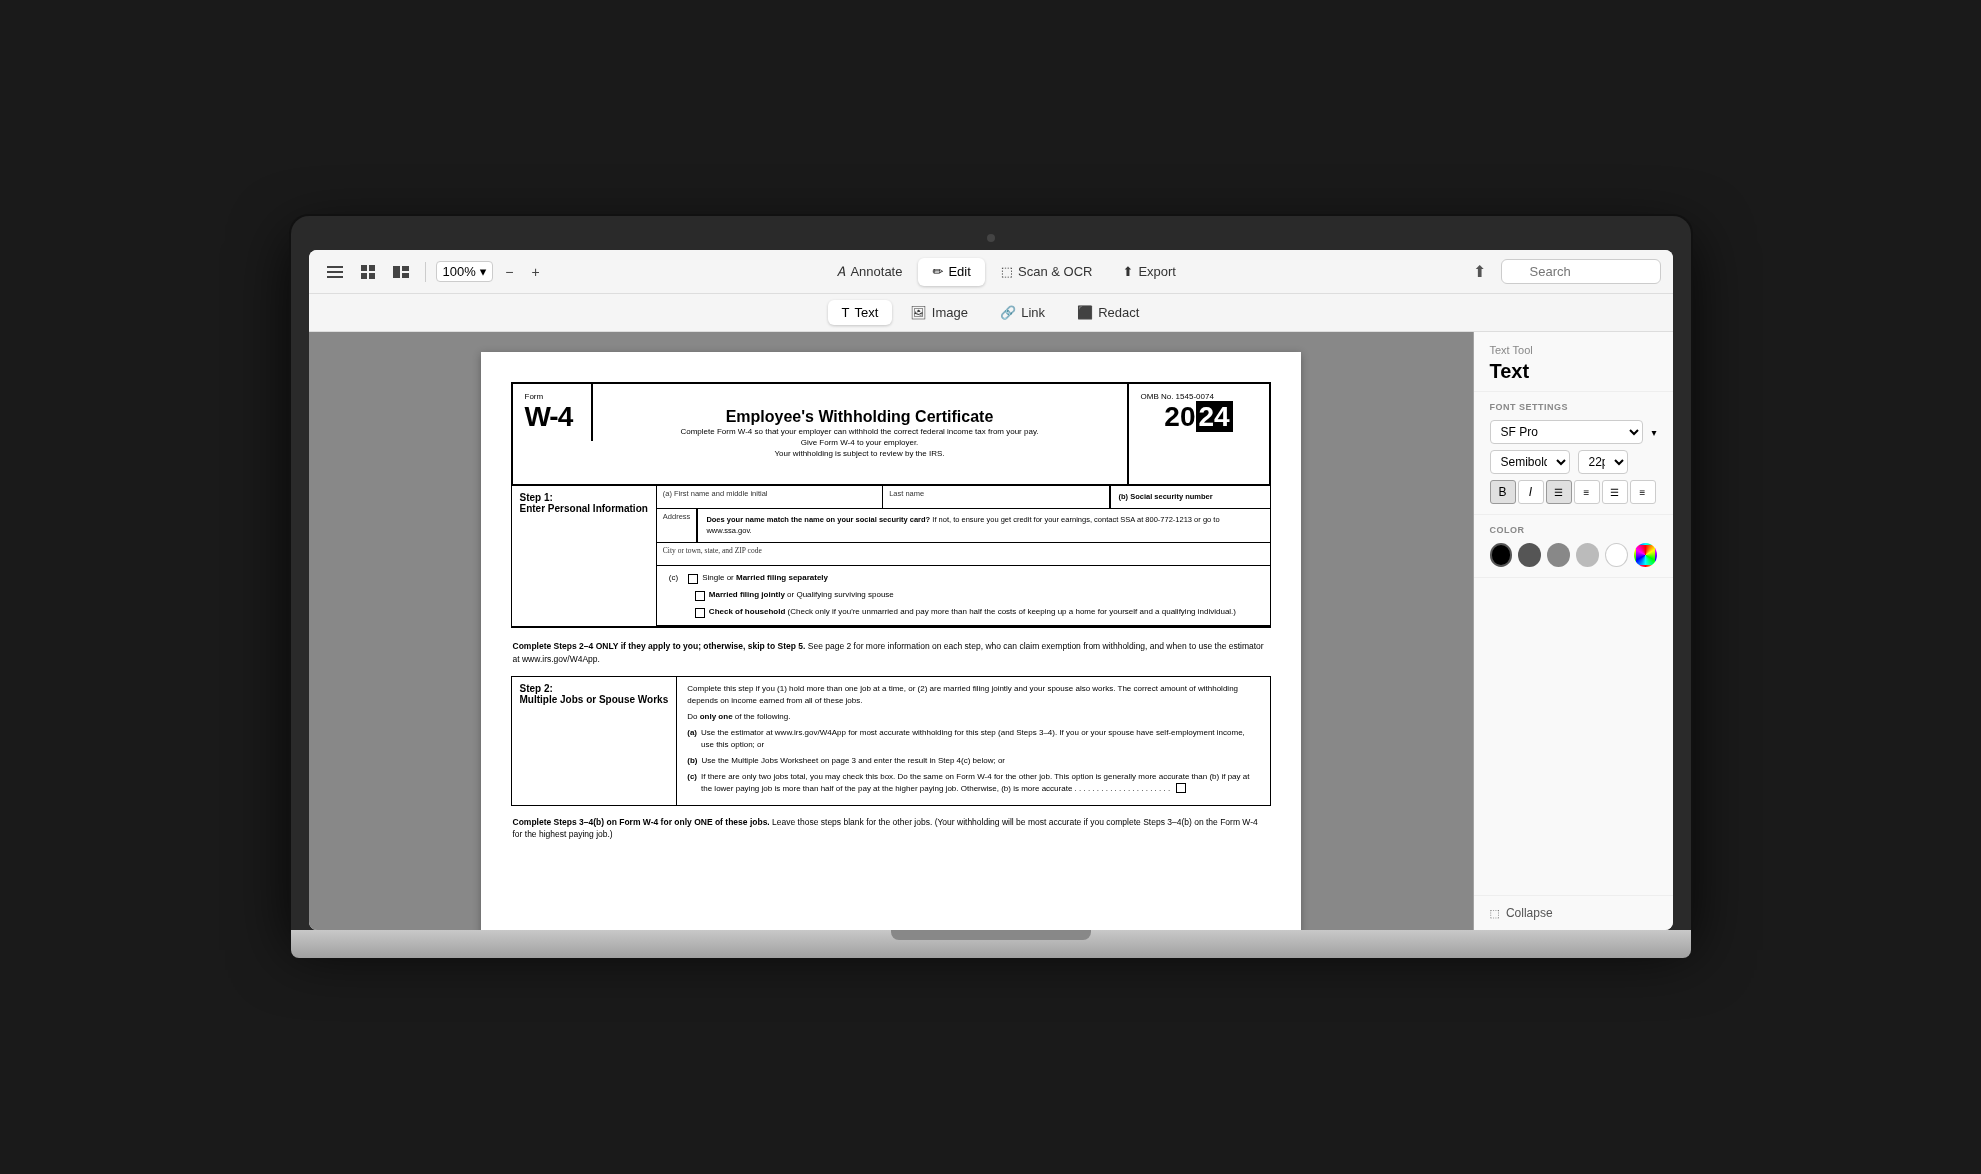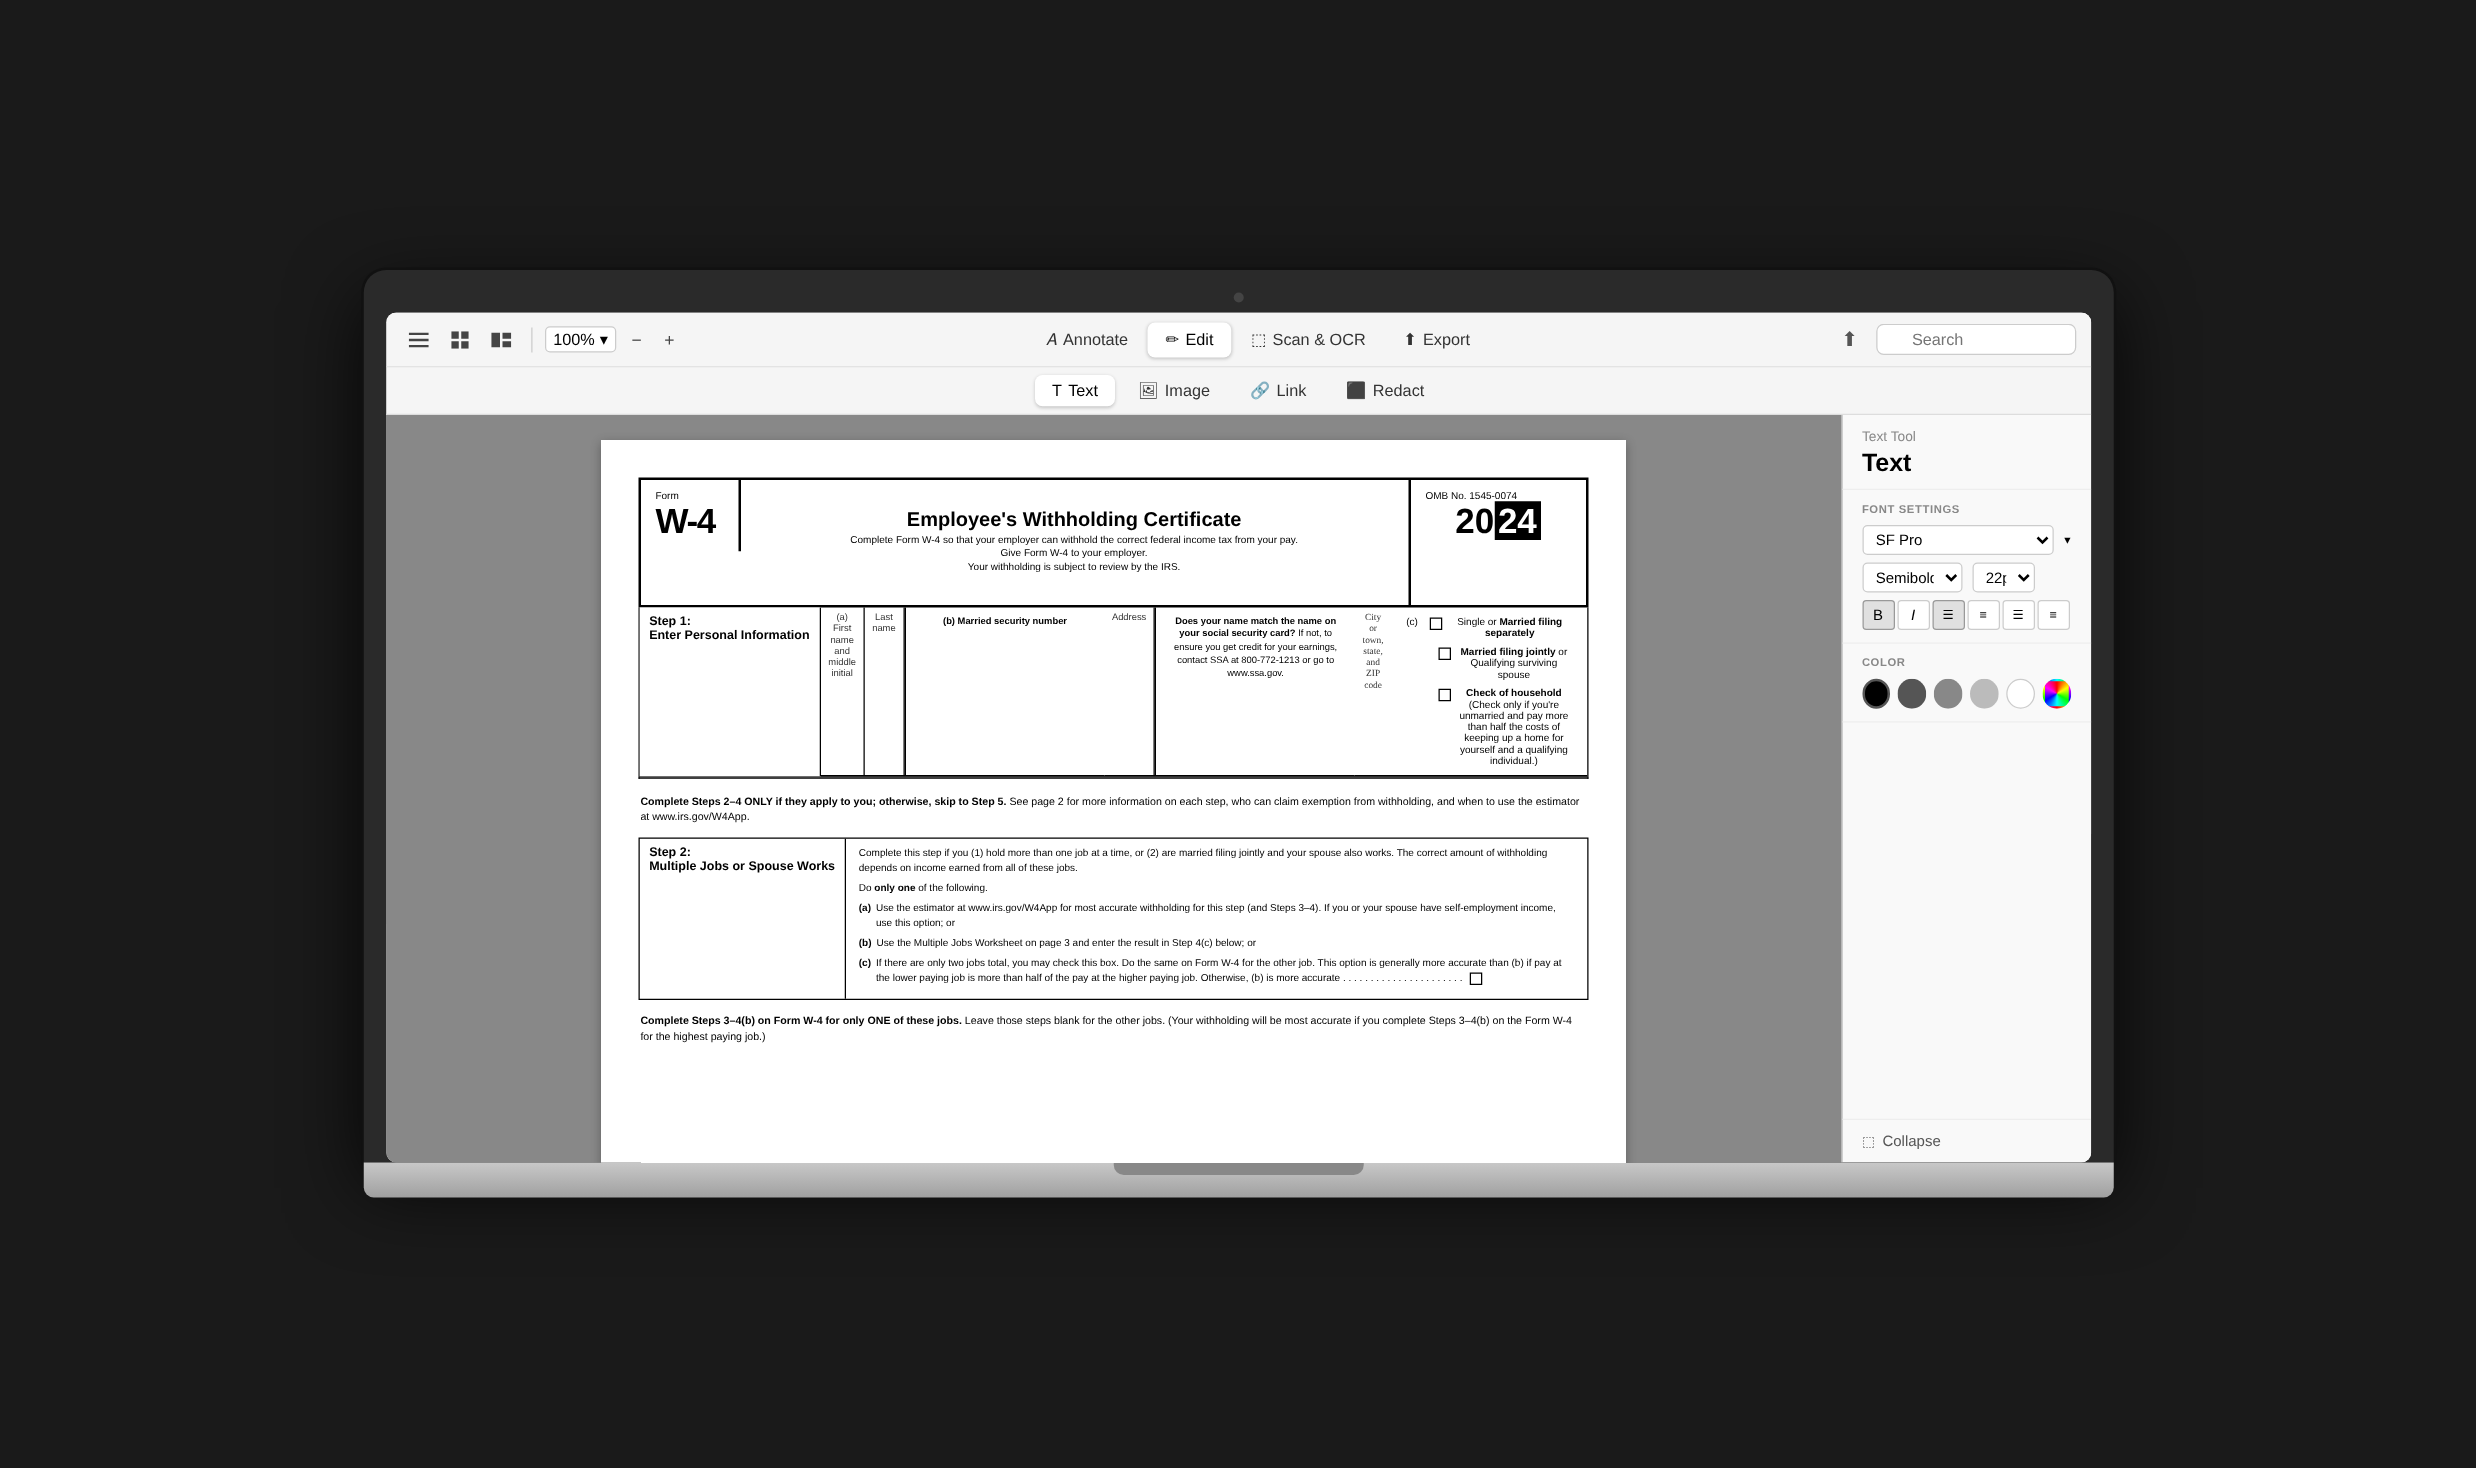--- a/index.html
+++ b/index.html
@@ -291,22 +291,21 @@
     }
 
     .step-title {
       font-weight: bold;
       font-size: 10px;
     }
 
     .fields-area {
       flex: 1;
       display: flex;
-      flex-direction: row;
-      text-align: center;
+      flex-direction: column;
     }
 
     .field-row {
       display: flex;
       border-bottom: 1px solid #000;
     }
     .field-row:last-child { border-bottom: none; }
 
     .field-cell {
       flex: 1;
@@ -677,21 +676,21 @@
                   </div>
                   <div class="fields-area">
                     <div class="field-row">
                       <div class="field-cell" style="flex:2;">
                         <div class="field-label">(a) First name and middle initial</div>
                       </div>
                       <div class="field-cell" style="flex:2;">
                         <div class="field-label">Last name</div>
                       </div>
                       <div class="side-info">
-                        <strong>(b)  Married security number</strong>
+                        <strong>(b)  Social security number</strong>
                       </div>
                     </div>
                     <div class="field-row">
                       <div class="field-cell" style="flex:4;">
                         <div class="field-label">Address</div>
                       </div>
                       <div class="side-info">
                         <strong>Does your name match the name on your social security card?</strong>
                         <span> If not, to ensure you get credit for your earnings, contact SSA at 800-772-1213 or go to www.ssa.gov.</span>
                       </div>

